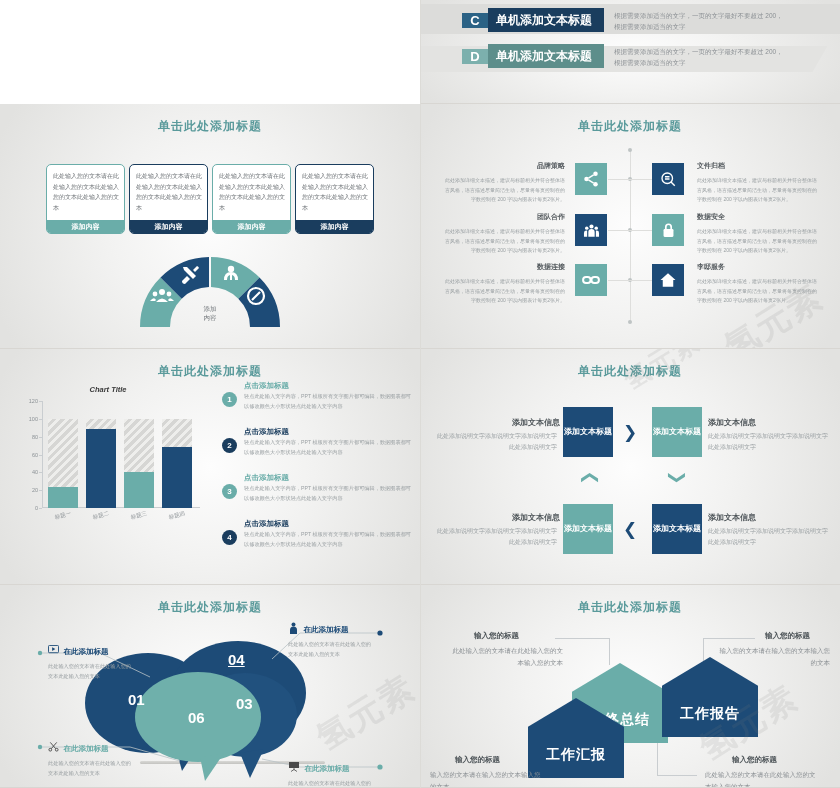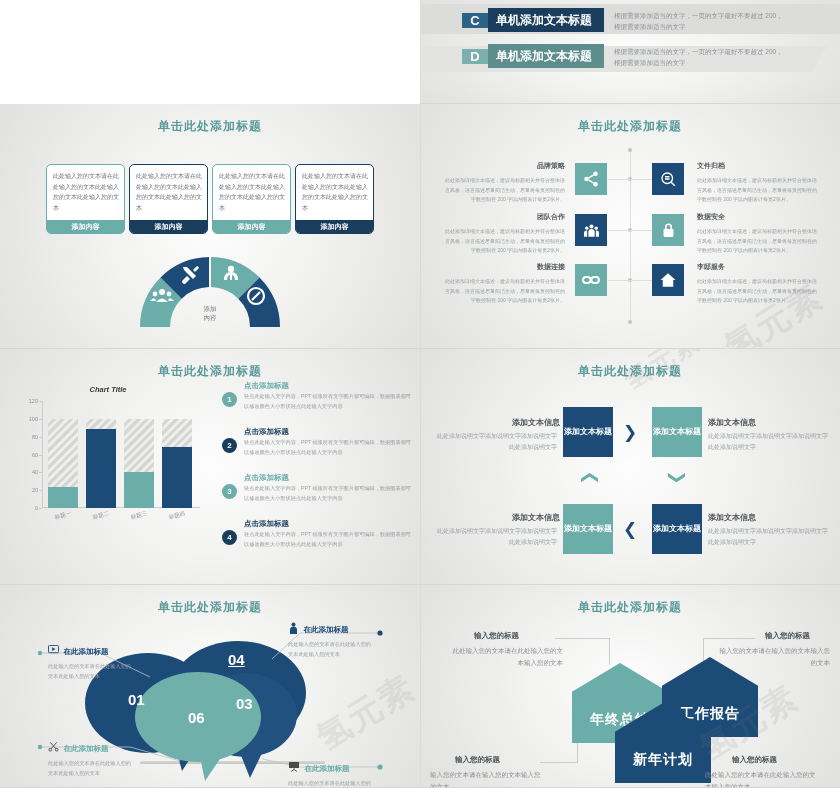--- a/index.html
+++ b/index.html
@@ -481,22 +481,22 @@
     <div class="pl" style="left:157px;top:155px;width:1px;height:23px;"></div>
     <div class="pl" style="left:237px;top:190px;width:40px;height:1px;"></div>
     <div class="pl" style="left:237px;top:155px;width:1px;height:36px;"></div>
 
     <div class="pent" style="left:152px;top:78px;background:#6aada9;">
       <span>年终总结</span>
     </div>
     <div class="pent" style="left:242px;top:72px;background:#1d4b77;">
       <span>工作报告</span>
     </div>
-    <div class="pent" style="left:195px;top:118px;background:#1d4b77;">
-      <span>新年计划</span>
+    <div class="pent" style="left:108px;top:113px;background:#1d4b77;">
+      <span>工作汇报</span>
     </div>
 
     <div class="pt" style="left:54px;top:46px;">输入您的标题</div>
     <div class="pd" style="left:28px;top:60px;text-align:right;">此处输入您的文本请在此处输入您的文本输入您的文本</div>
 
     <div class="pt" style="left:345px;top:46px;">输入您的标题</div>
     <div class="pd" style="left:295px;top:60px;text-align:right;">输入您的文本请在输入您的文本输入您的文本</div>
 
     <div class="pt" style="left:35px;top:170px;">输入您的标题</div>
     <div class="pd" style="left:10px;top:184px;">输入您的文本请在输入您的文本输入您的文本</div>

